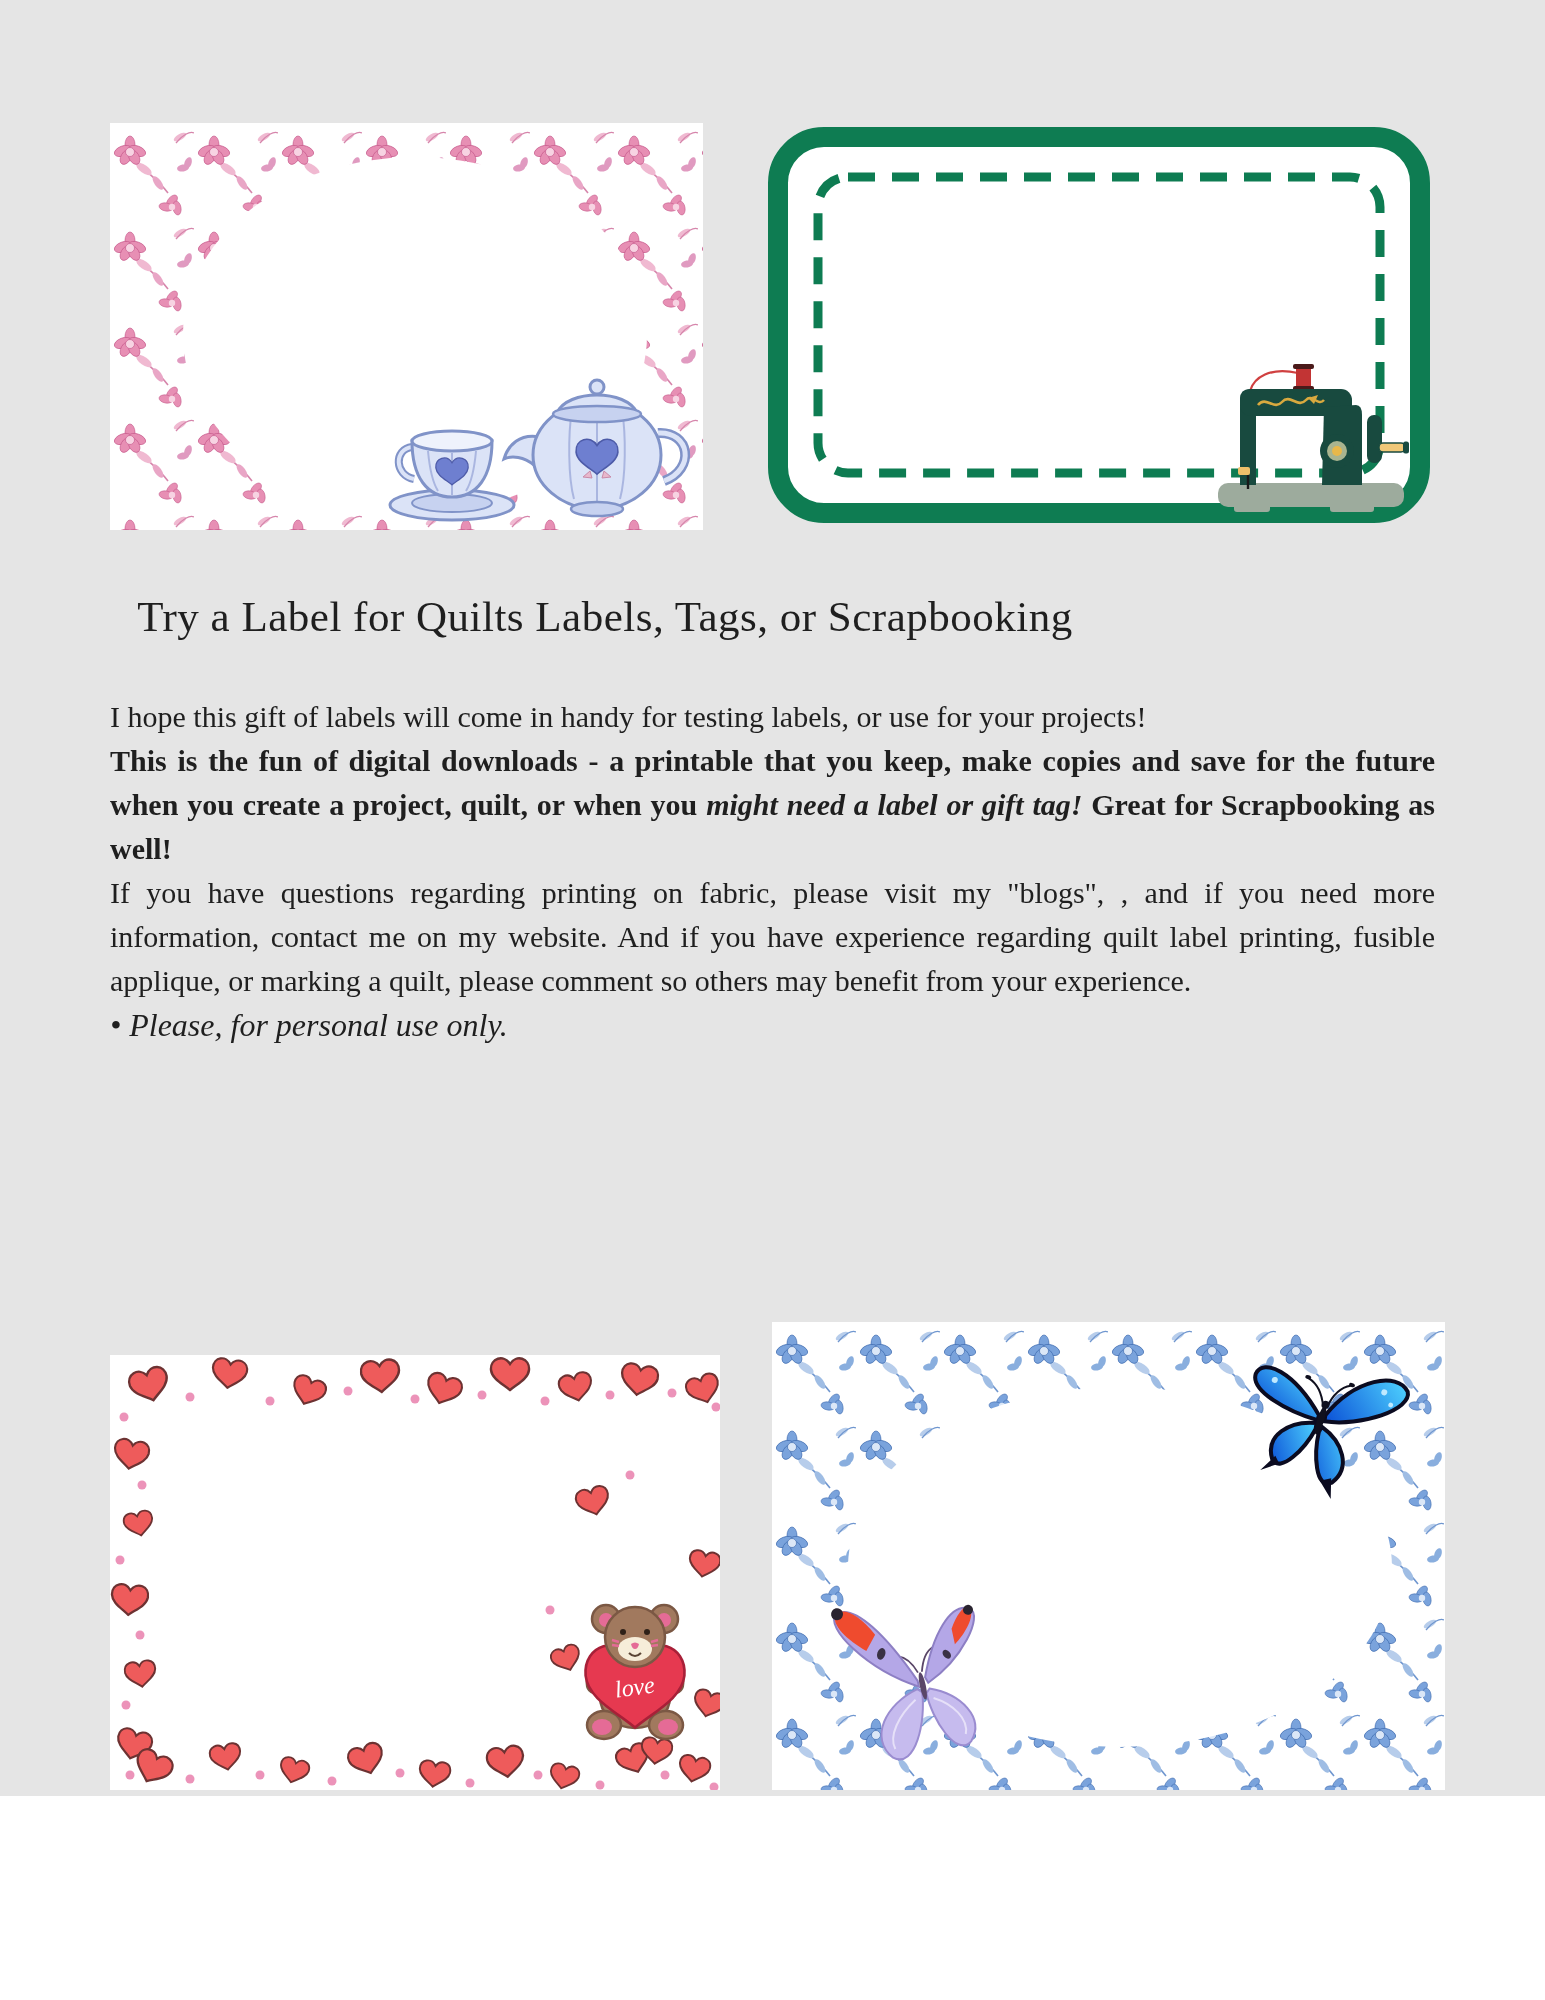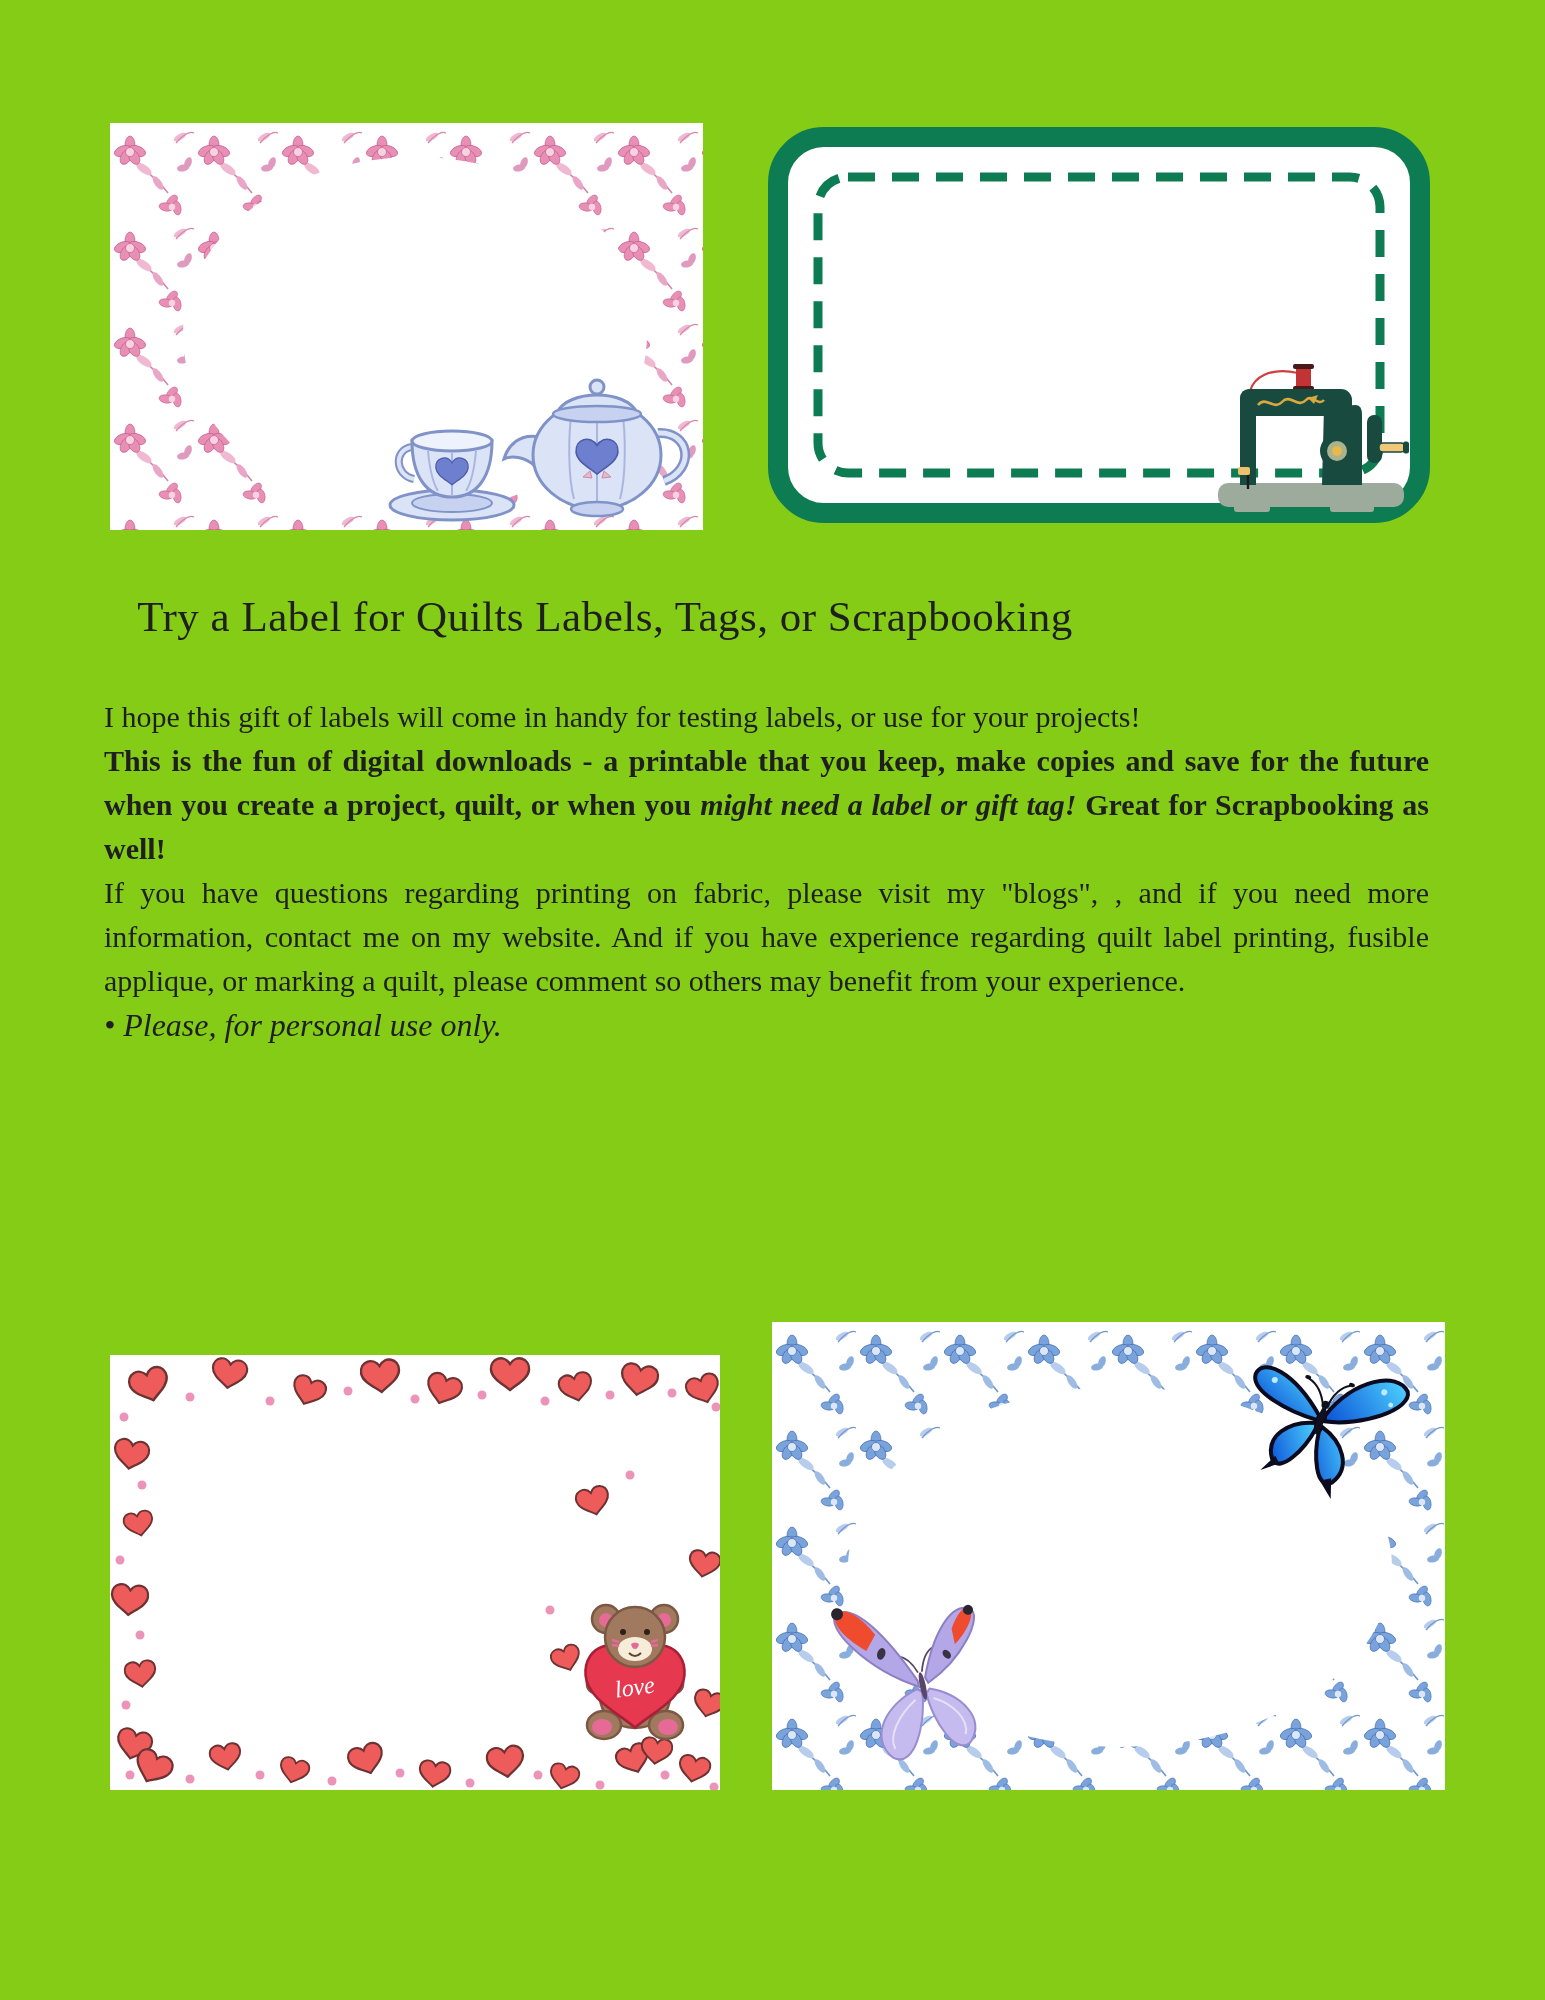--- a/index.html
+++ b/index.html
@@ -1,25 +1,25 @@
 <!DOCTYPE html>
 <html><head>
 <meta charset="utf-8">
 <style>
   html,body{margin:0;padding:0;background:#ffffff;}
-  .page{position:relative;width:1545px;height:2000px;background:#84cc16;overflow:hidden;
+  .page{position:relative;width:1545px;height:1796px;background:#e5e5e5;overflow:hidden;
         font-family:"Liberation Serif", serif;color:#1f1f1f;}
   .sticker{position:absolute;}
   #label-pink{left:110px;top:123px;}
   #label-green{left:768px;top:127px;}
   #label-hearts{left:110px;top:1355px;}
   #label-blue{left:772px;top:1322px;}
   .page-title{position:absolute;left:85px;top:592px;width:1040px;text-align:center;
               font-size:43px;letter-spacing:0.5px;white-space:nowrap;}
-  .text-col{position:absolute;left:104px;top:695px;width:1325px;
+  .text-col{position:absolute;left:110px;top:695px;width:1325px;
             font-size:30px;line-height:44px;}
   .text-col p{margin:0;text-align:justify;}
   .text-col p.intro{text-align:left;}
   .para-downloads{margin-top:54px;font-weight:bold;}
   .bullet-personal{margin-top:16px;font-style:italic;font-size:32px;text-align:right;}
   .it{font-style:italic;}
   .heart{fill:#ee5b5b;stroke:#6d3232;stroke-width:2.4px;}
   .dot{fill:#ec93b9;}
   svg{display:block;}
 </style>

